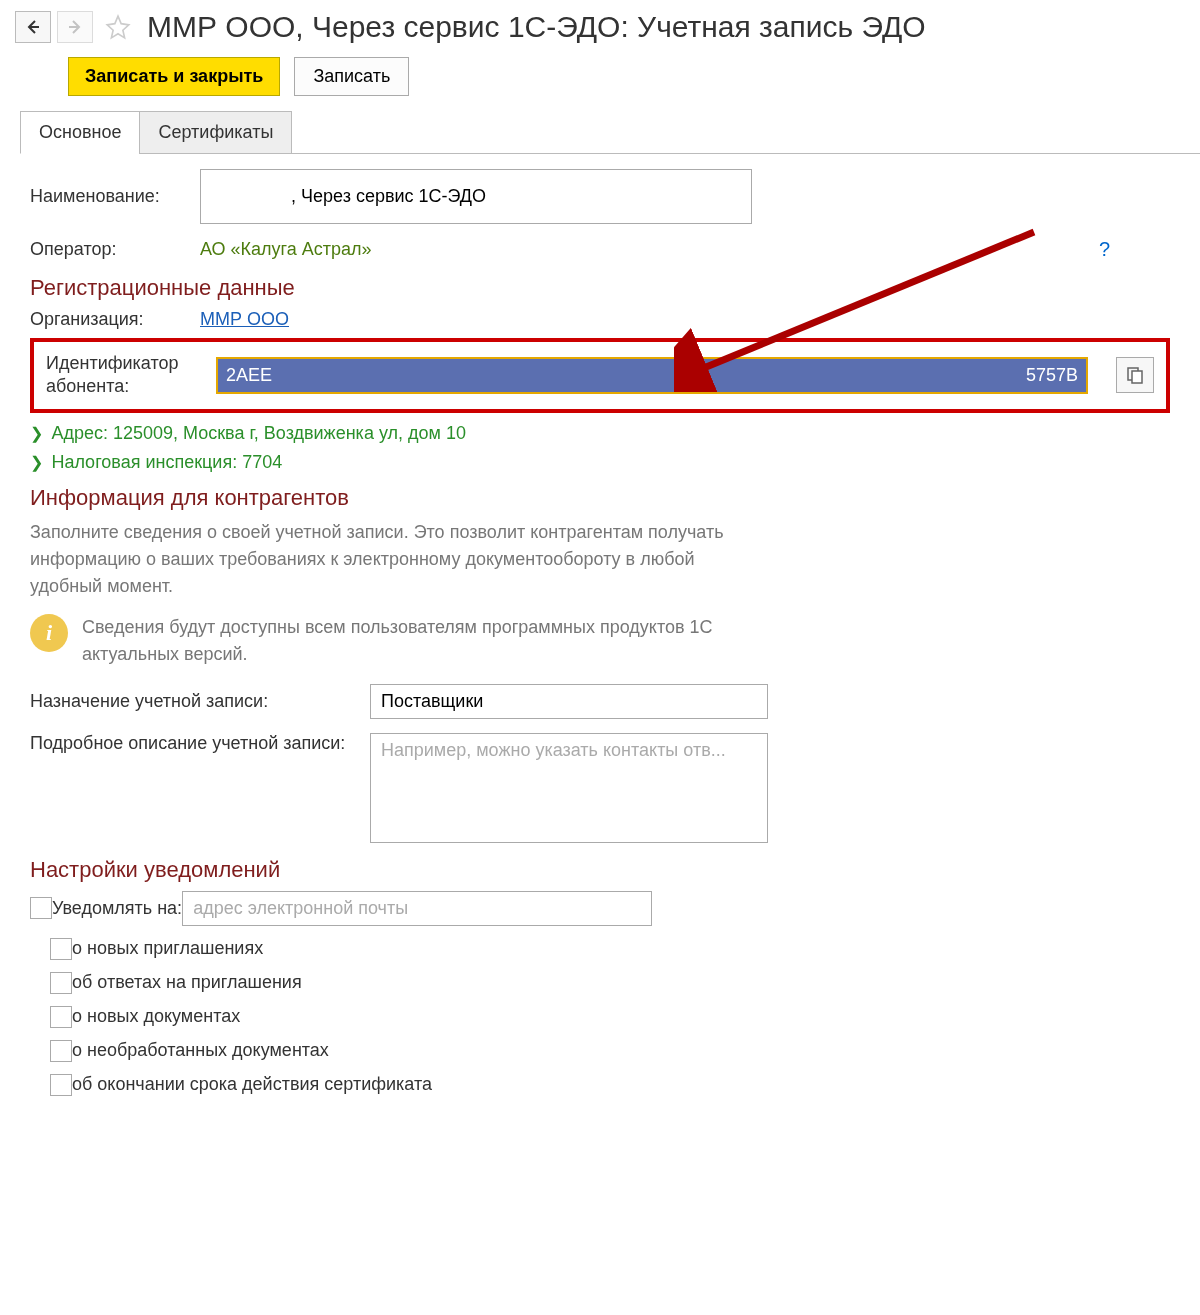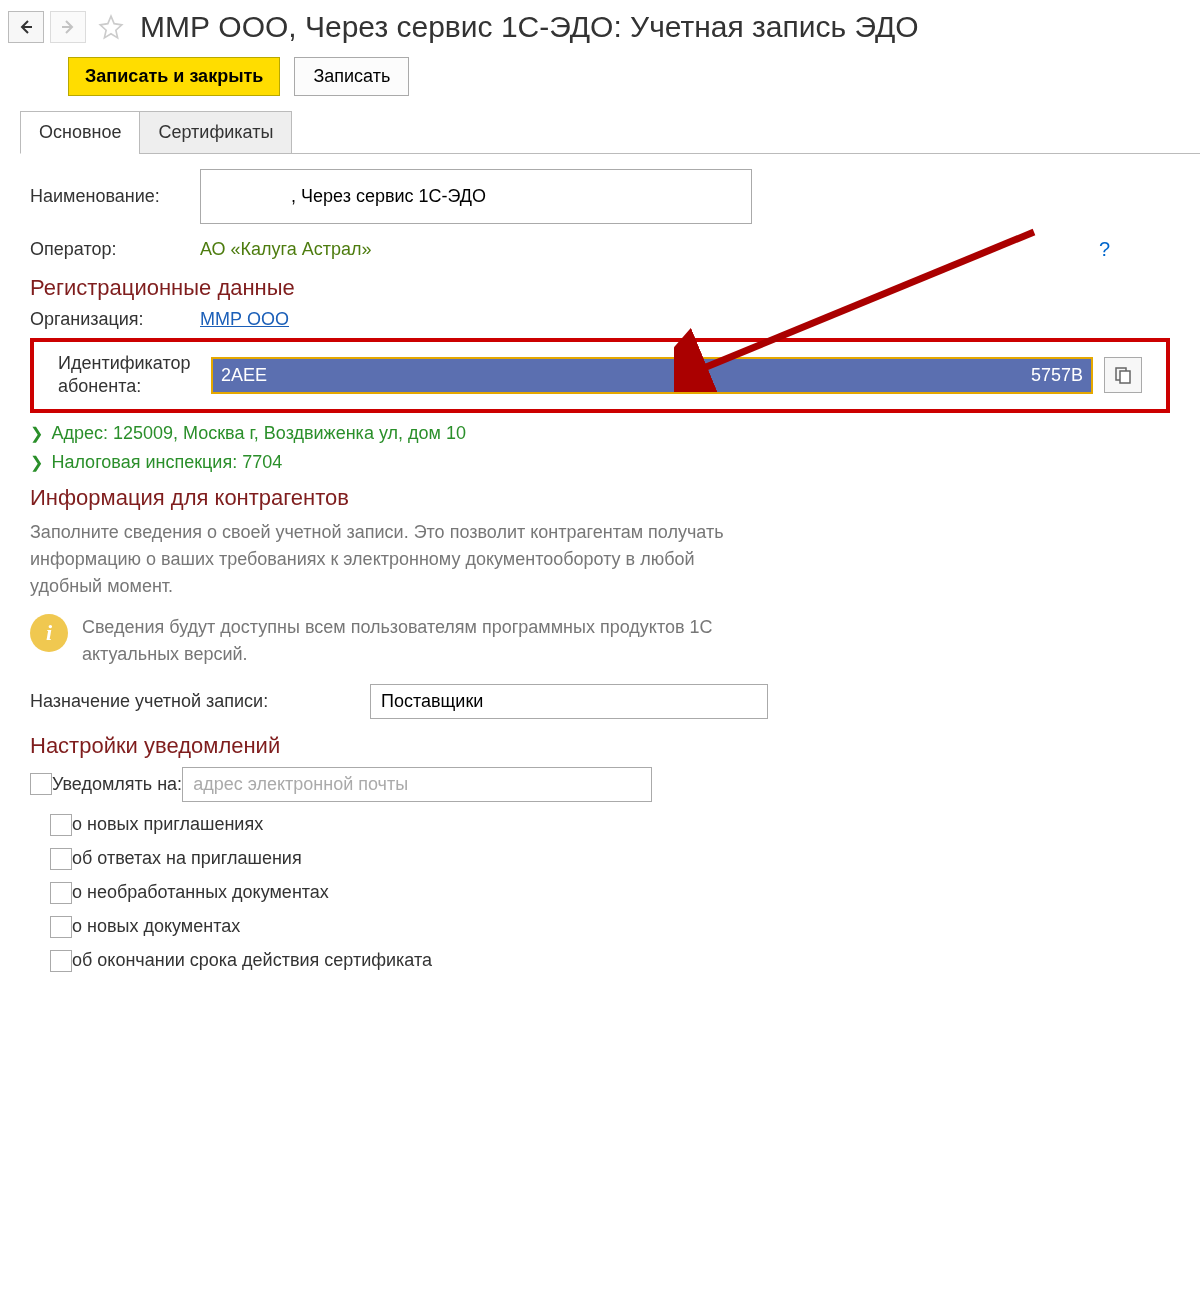--- a/index.html
+++ b/index.html
@@ -6,21 +6,21 @@
     body {
       font-family: Arial, sans-serif;
       font-size: 18px;
       color: #333;
       background: #fff;
       width: 1200px;
     }
     .header-row {
       display: flex;
       align-items: center;
-      padding: 10px 8px 5px;
+      padding: 10px 15px 5px;
       gap: 6px;
     }
     .nav-btn {
       width: 36px;
       height: 32px;
       border: 1px solid #bbb;
       background: #f7f7f7;
       display: flex;
       align-items: center;
       justify-content: center;
@@ -131,25 +131,25 @@
       align-items: baseline;
       margin-bottom: 8px;
     }
     .link-blue {
       color: #1b5fb8;
       text-decoration: underline;
       cursor: pointer;
     }
     .red-highlight-box {
       border: 4px solid #c00;
-      padding: 10px 24px;
+      padding: 10px 12px;
       margin-bottom: 10px;
       display: flex;
       align-items: center;
-      gap: 5px;
+      gap: 22px;
       position: relative;
     }
     .label-stack {
       display: flex;
       flex-direction: column;
       width: 148px;
       line-height: 1.3;
     }
     .id-selected-field {
       border: 2px solid #e5a800;
@@ -347,42 +347,46 @@
   <div class="info-block">
     <div class="info-icon">i</div>
     <div class="gray-text" style="max-width:680px; margin-bottom:0;">Сведения будут доступны всем пользователям программных продуктов 1С актуальных версий.</div>
   </div>
 
   <div class="form-row">
     <div class="label-wide">Назначение учетной записи:</div>
     <input class="input-medium" value="Поставщики" style="">
   </div>
 
+  <div class="form-row" style="align-items:flex-start;">
+    <div class="label-wide">Подробное описание учетной записи:</div>
+    <textarea class="textarea-medium" placeholder="Например, можно указать контакты отв..." style=""></textarea>
+  </div>
 
   <div class="section-title">Настройки уведомлений</div>
 
   <div class="checkbox-row">
     <div class="checkbox"></div>
     <span>Уведомлять на:</span>
     <input class="email-input" placeholder="адрес электронной почты" style="">
   </div>
 
   <div class="checkbox-row indented">
     <div class="checkbox"></div>
     <span>о новых приглашениях</span>
   </div>
   <div class="checkbox-row indented">
     <div class="checkbox"></div>
     <span>об ответах на приглашения</span>
   </div>
   <div class="checkbox-row indented">
     <div class="checkbox"></div>
+    <span>о новых документах</span>
+  </div>
+  <div class="checkbox-row indented">
+    <div class="checkbox"></div>
     <span>о необработанных документах</span>
   </div>
   <div class="checkbox-row indented">
     <div class="checkbox"></div>
-    <span>о новых документах</span>
-  </div>
-  <div class="checkbox-row indented">
-    <div class="checkbox"></div>
     <span>об окончании срока действия сертификата</span>
   </div>
 </div>
 
 </body></html>

